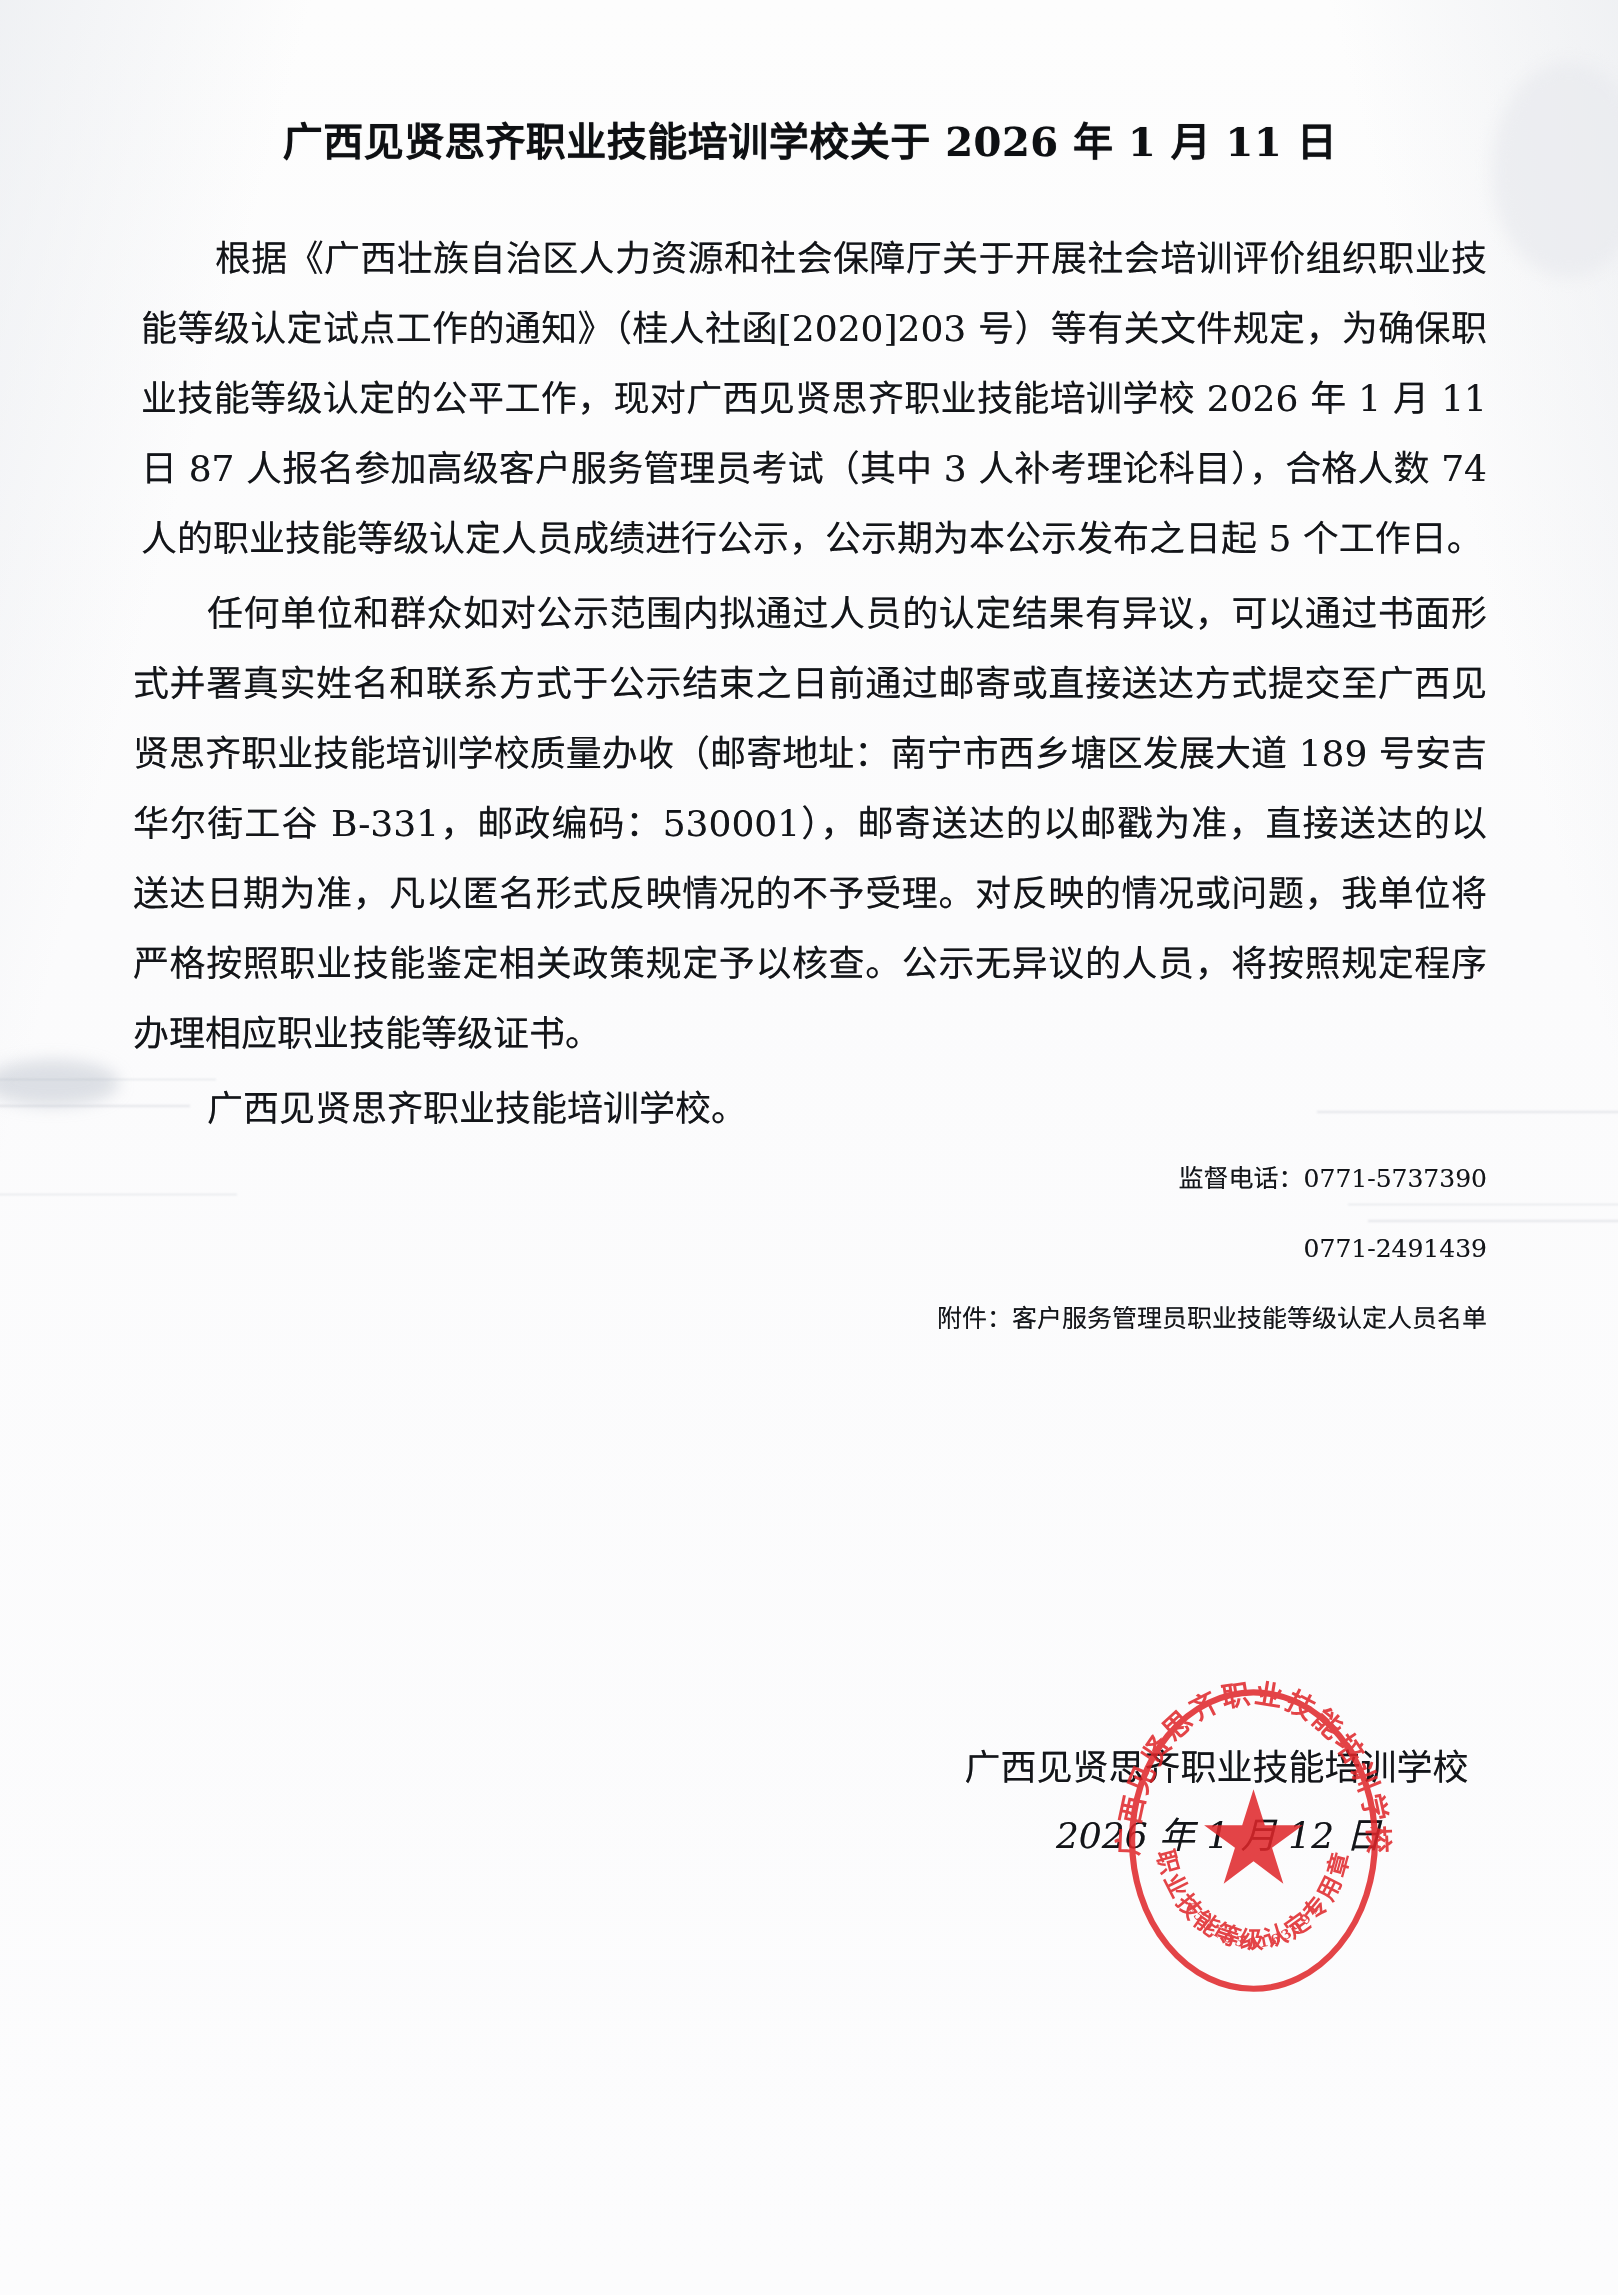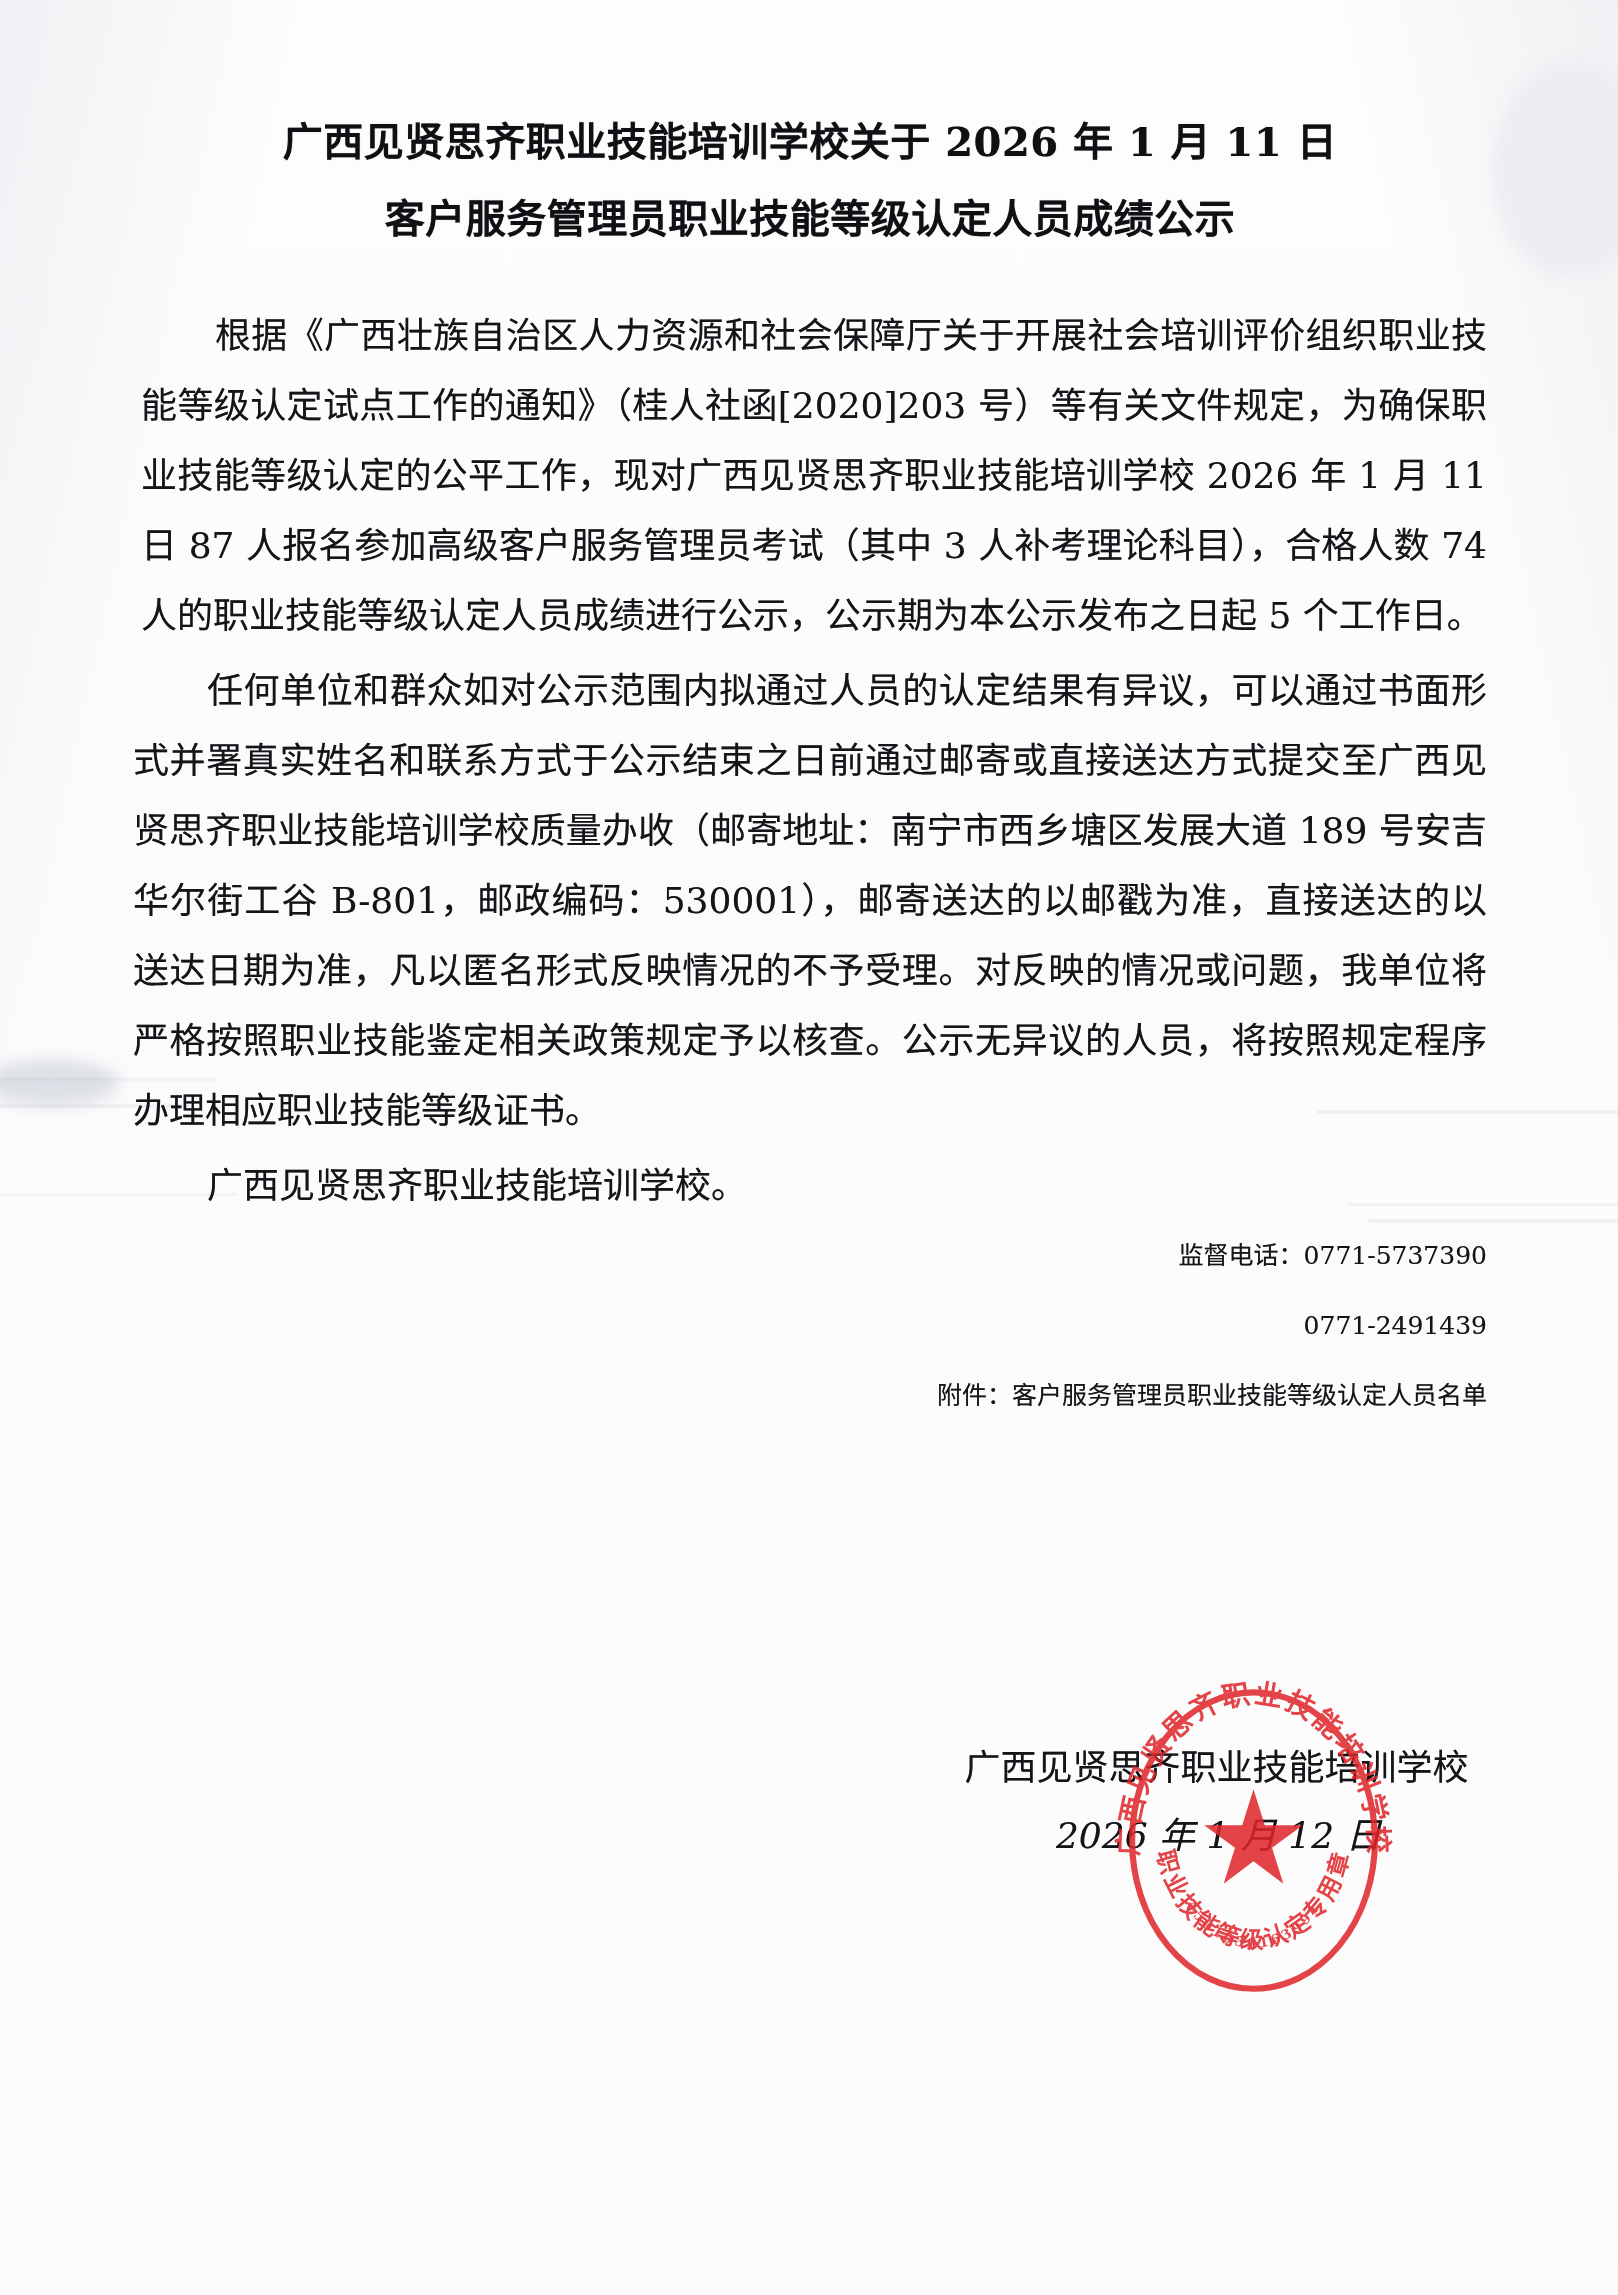--- a/index.html
+++ b/index.html
@@ -107,25 +107,24 @@
   <div class="streak s2" style="left:1317px;top:1111px;width:309px;"></div>
   <div class="streak" style="left:1348px;top:1204px;width:278px;"></div>
   <div class="streak s2" style="left:1368px;top:1220px;width:252px;"></div>
   <div class="smudge" style="left:-15.4px;top:1060px;width:134px;height:46px;background:rgba(150,158,175,.30);"></div>
   <div class="smudge" style="left:1492px;top:62px;width:154px;height:216px;background:rgba(232,234,238,.7);"></div>
 
   <div id="frame">
 
     <div id="title-block">
       <div class="title title-line">广西见贤思齐职业技能培训学校关于 2026 年 1 月 11 日</div>
-      <div class="title title-line">客户服务管理员职业技能等级认定人员成绩公示</div>
     </div>
 
     <p id="p1" class="body-p">根据《广西壮族自治区人力资源和社会保障厅关于开展社会培训评价组织职业技能等级认定试点工作的通知》（桂人社函[2020]203 号）等有关文件规定，为确保职业技能等级认定的公平工作，现对广西见贤思齐职业技能培训学校 2026 年 1 月 11 日 87 人报名参加高级客户服务管理员考试（其中 3 人补考理论科目），合格人数 74 人的职业技能等级认定人员成绩进行公示，公示期为本公示发布之日起 5 个工作日。</p>
-    <p id="p2" class="body-p">任何单位和群众如对公示范围内拟通过人员的认定结果有异议，可以通过书面形式并署真实姓名和联系方式于公示结束之日前通过邮寄或直接送达方式提交至广西见贤思齐职业技能培训学校质量办收（邮寄地址：南宁市西乡塘区发展大道 189 号安吉华尔街工谷 B-801，邮政编码：530001），邮寄送达的以邮戳为准，直接送达的以送达日期为准，凡以匿名形式反映情况的不予受理。对反映的情况或问题，我单位将严格按照职业技能鉴定相关政策规定予以核查。公示无异议的人员，将按照规定程序办理相应职业技能等级证书。</p>
+    <p id="p2" class="body-p">任何单位和群众如对公示范围内拟通过人员的认定结果有异议，可以通过书面形式并署真实姓名和联系方式于公示结束之日前通过邮寄或直接送达方式提交至广西见贤思齐职业技能培训学校质量办收（邮寄地址：南宁市西乡塘区发展大道 189 号安吉华尔街工谷 B-331，邮政编码：530001），邮寄送达的以邮戳为准，直接送达的以送达日期为准，凡以匿名形式反映情况的不予受理。对反映的情况或问题，我单位将严格按照职业技能鉴定相关政策规定予以核查。公示无异议的人员，将按照规定程序办理相应职业技能等级证书。</p>
     <p id="p3" class="body-p">广西见贤思齐职业技能培训学校。</p>
 
     <p class="plain-line">监督电话：0771-5737390</p>
     <p class="plain-line phone2">0771-2491439</p>
     <p class="plain-line">附件：客户服务管理员职业技能等级认定人员名单</p>
 
     <div id="sign-block">
       <div class="sign-line">广西见贤思齐职业技能培训学校</div>
       <div class="sign-line sign-date">2026 年 1 月 12 日</div>
     </div>

